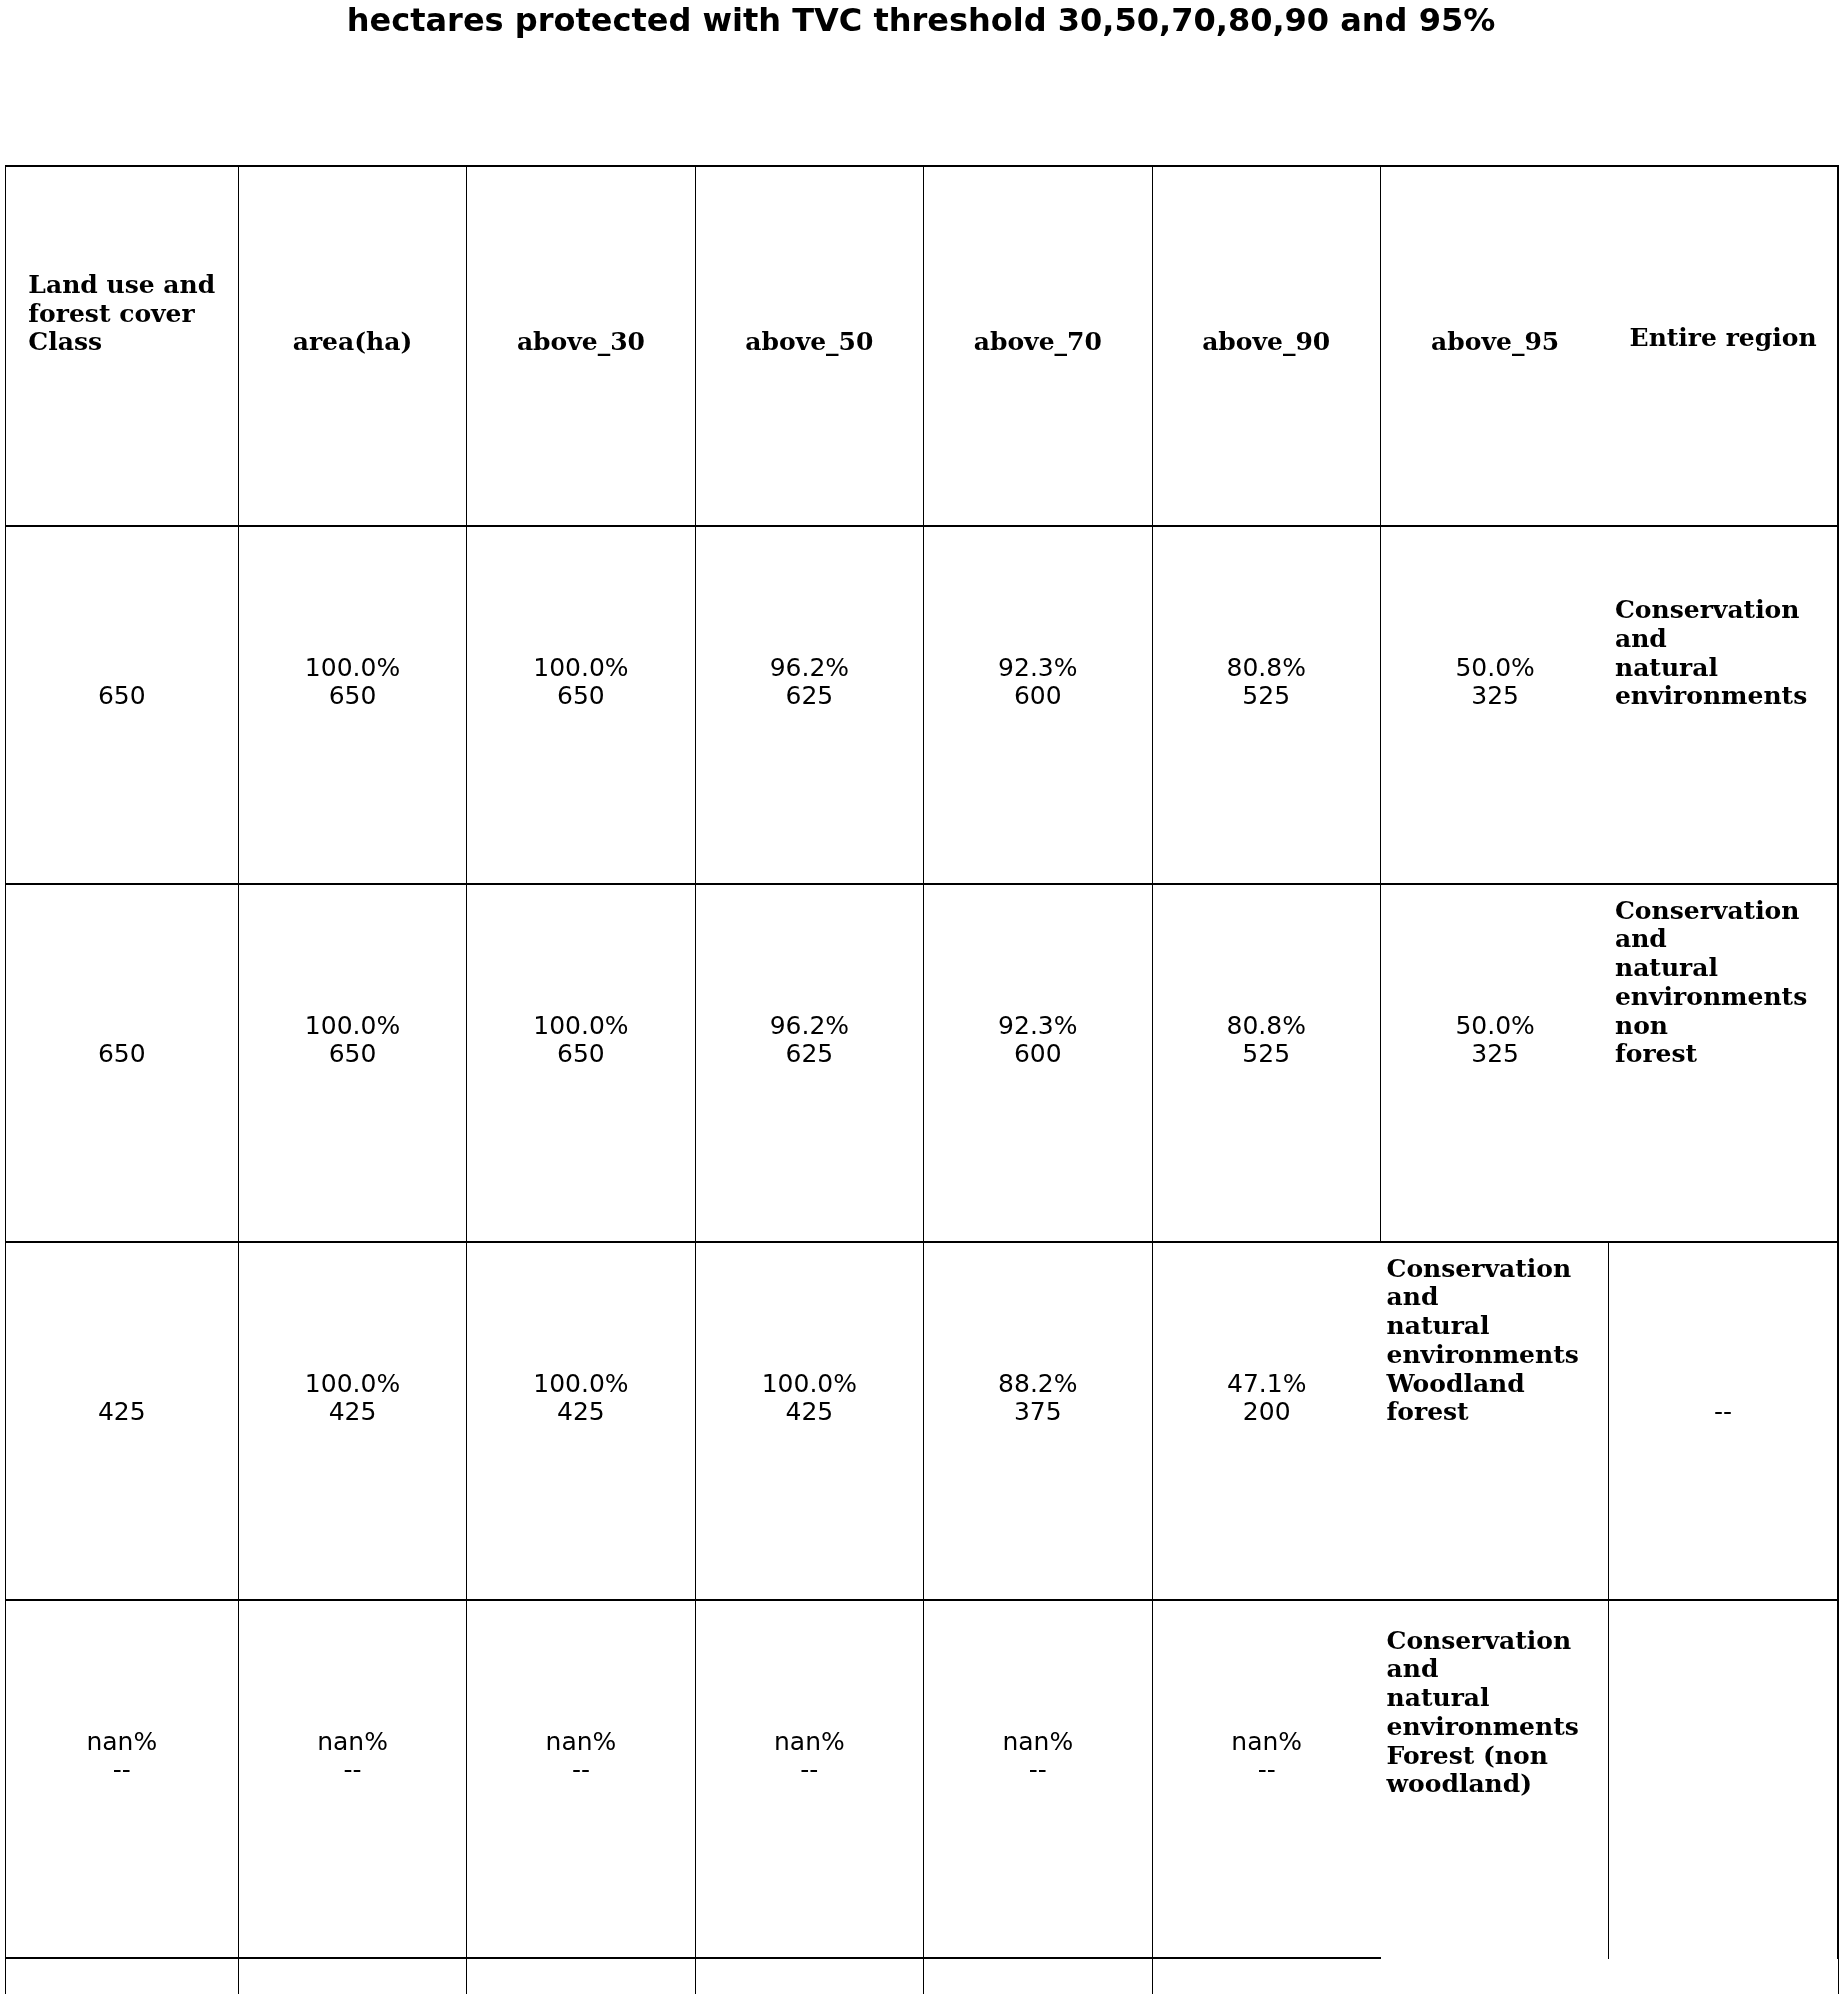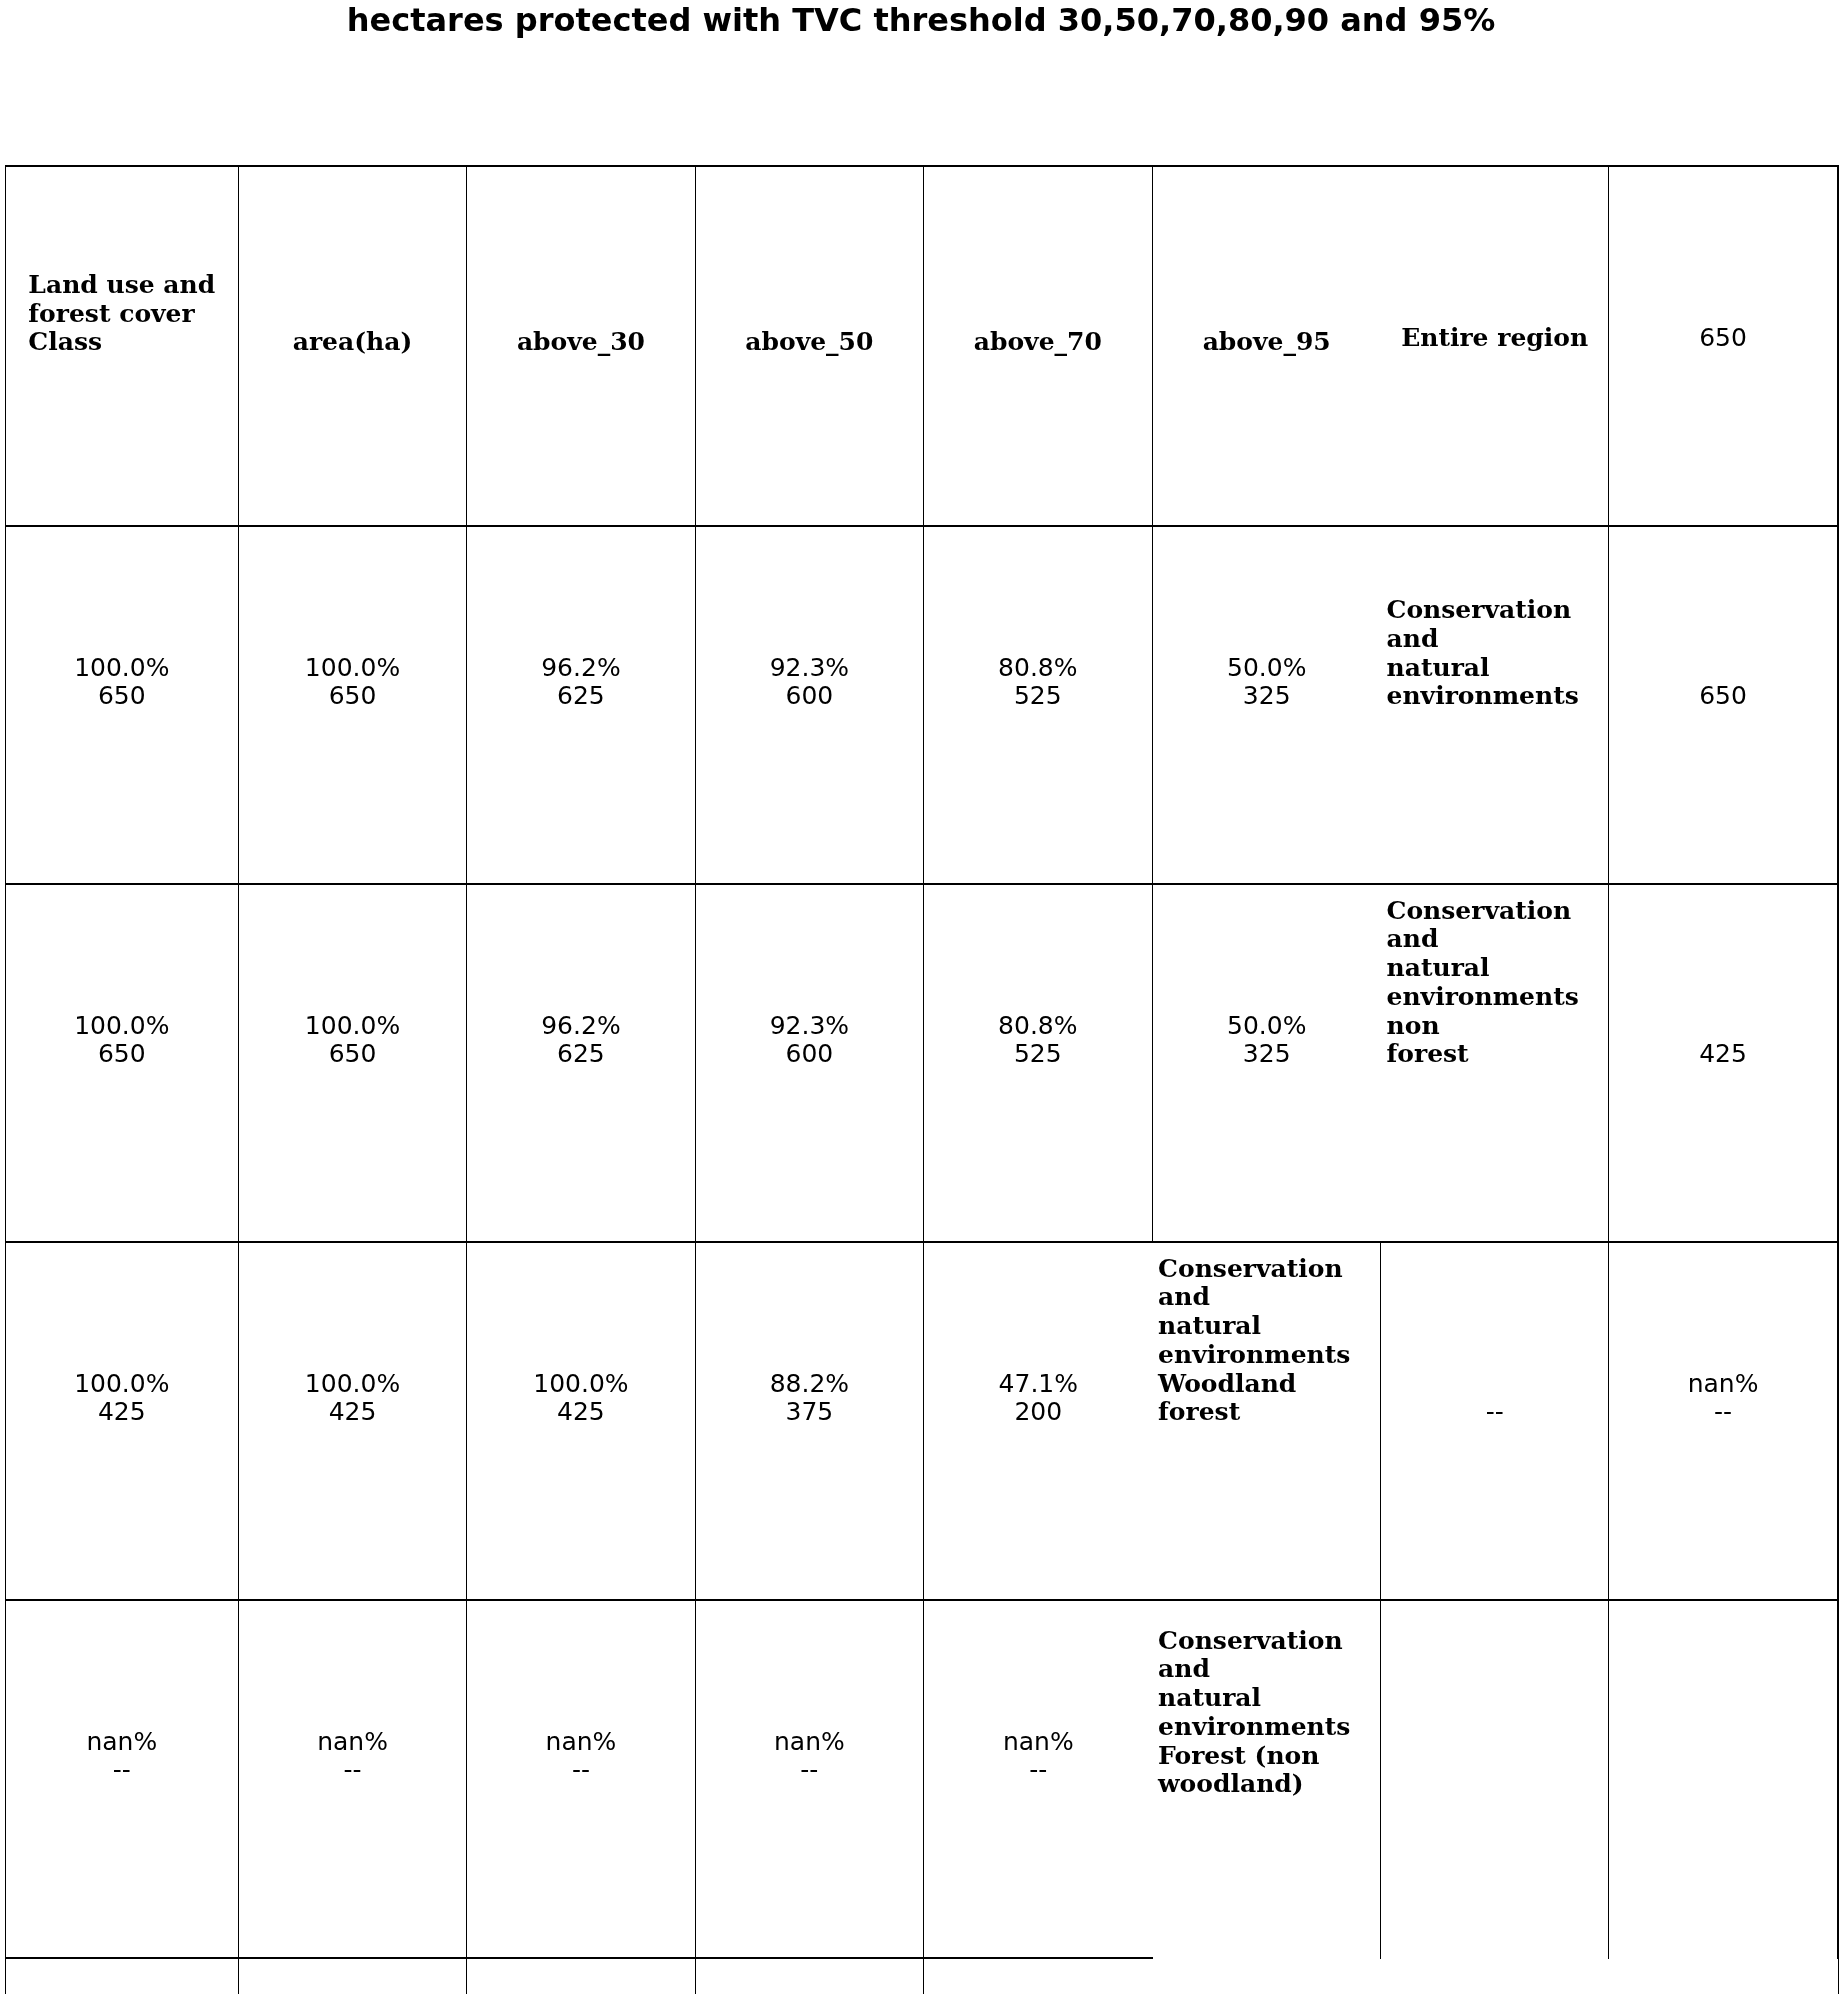--- a/index.html
+++ b/index.html
@@ -37,20 +37,21 @@
   </div>
 
   <div id="table-grid">
     <div class="cell hdr">Land use and
 forest cover
 Class</div>
     <div class="cell hdr">area(ha)</div>
     <div class="cell hdr">above_30</div>
     <div class="cell hdr">above_50</div>
     <div class="cell hdr">above_70</div>
+    <div class="cell hdr">above_90</div>
     <div class="cell hdr last-col">above_95</div>
 
   <div class="cell lbl">Entire region</div>
       <div class="cell val">
         <span>650</span>
       </div>
       <div class="cell val">
         <span>100.0%</span>
         <span>650</span>
       </div>

